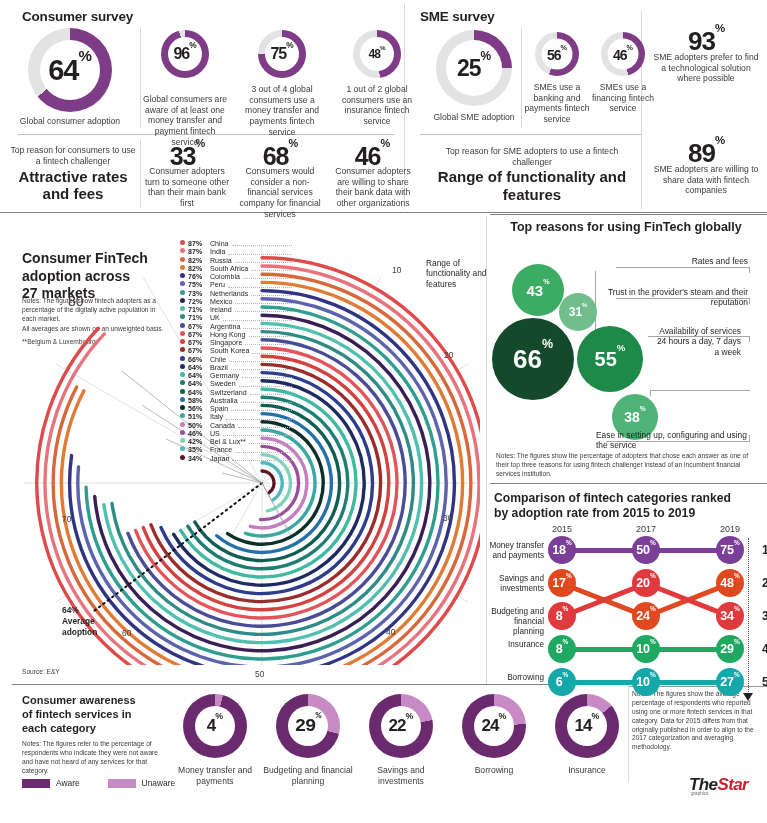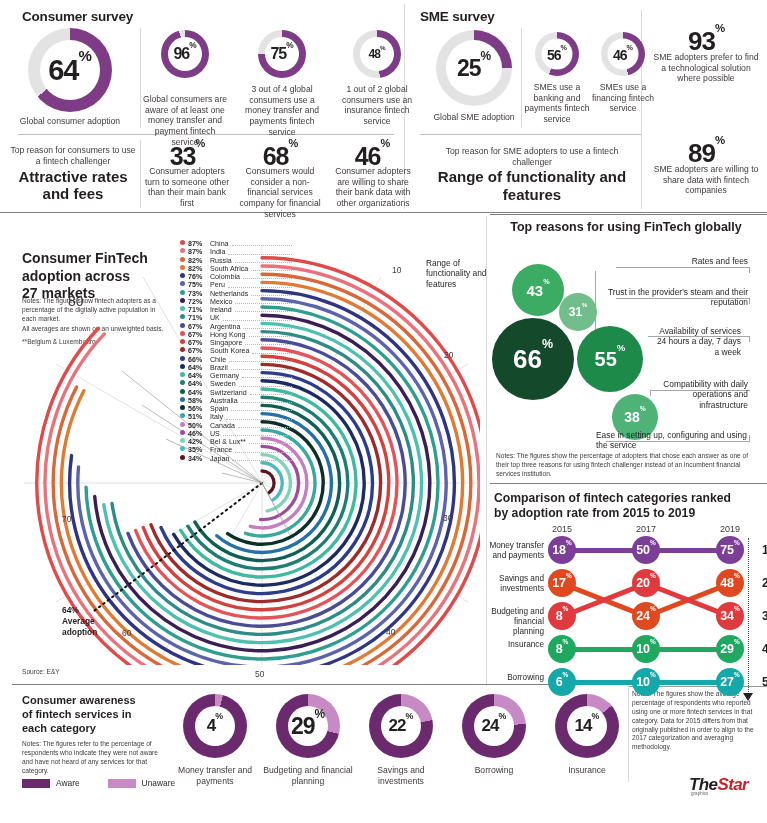--- a/index.html
+++ b/index.html
@@ -427,21 +427,20 @@
     <span><span>55</span><sup>%</sup></span>
   </div>
   <div class="bub" style="left: 192px; top: 158px; width: 46px; height: 46px; font-size: 14px; background: rgb(79, 178, 119);">
     <span><span>38</span><sup>%</sup></span>
   </div>
 
   <div class="blabel" style="left:6px; top:22px; width:62px; text-align:left;">Range of functionality and features</div>
   <div class="blabel" style="left:196px; top:20px; width:132px; text-align:right;">Rates and fees</div>
   <div class="blabel" style="left:176px; top:51px; width:152px; text-align:right;">Trust in the provider's steam and their reputation</div>
   <div class="blabel" style="left:233px; top:90px; width:88px; text-align:right;">Availability of services 24 hours a day, 7 days a week</div>
-  <div class="blabel" style="left:238px; top:143px; width:90px; text-align:right;">Compatibility with daily operations and infrastructure</div>
   <div class="blabel" style="left:176px; top:194px; width:152px; ">Ease in setting up, configuring and using the service</div>
 </div>
 
 <div class="abs tiny" style="left:496px; top:452px; width:258px;">Notes: The figures show the percentage of adopters that chose each answer as one of their top three reasons for using fintech challenger instead of an incumbent financial services institution.</div>
 
 <div class="hline" style="left:490px; top:214px; width:277px; background:#808080;"></div>
 <div class="hline" style="left:490px; top:483px; width:277px; background:#808080;"></div>
 <div class="vline" style="left:486px; top:216px; height:470px;"></div>
 
 <div class="abs" style="left:494px; top:491px; width:268px; font-weight:bold; font-size:12.2px; line-height:1.22;">
@@ -549,21 +548,21 @@
         <div class="hole" style="width:40px;height:40px;">
           <span class="dv" style="font-size:17px;">4<sup>%</sup></span>
         </div>
       </div>
       <div class="cap" style="margin-top:7px;">Money transfer and payments</div>
     </div>
     <div style="position: absolute; left: 93px; top: 0px; width: 90px;">
       <div class="donut" style="width:64px;height:64px;margin:0 auto;
         background:conic-gradient(#c88ac4 0deg 104.4deg, #6b2a6e 104.4deg 360deg);">
         <div class="hole" style="width:40px;height:40px;">
-          <span class="dv" style="font-size:23px;">29<sup>%</sup></span>
+          <span class="dv" style="font-size:19px;font-family:Liberation Mono, monospace;">29<sup>%</sup></span>
         </div>
       </div>
       <div class="cap" style="margin-top:7px;">Budgeting and financial planning</div>
     </div>
     <div style="position: absolute; left: 186px; top: 0px; width: 90px;">
       <div class="donut" style="width:64px;height:64px;margin:0 auto;
         background:conic-gradient(#c88ac4 0deg 79.2deg, #6b2a6e 79.2deg 360deg);">
         <div class="hole" style="width:40px;height:40px;">
           <span class="dv" style="font-size:17px;">22<sup>%</sup></span>
         </div>

